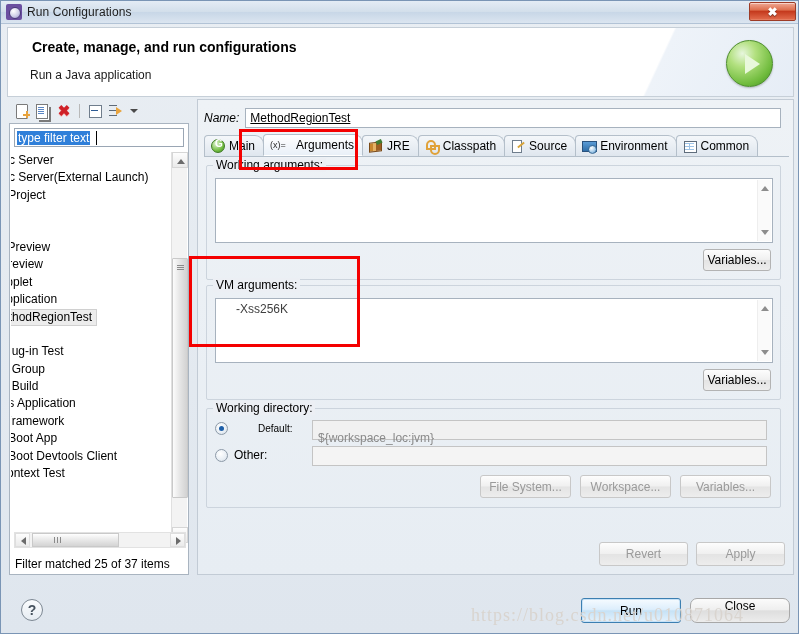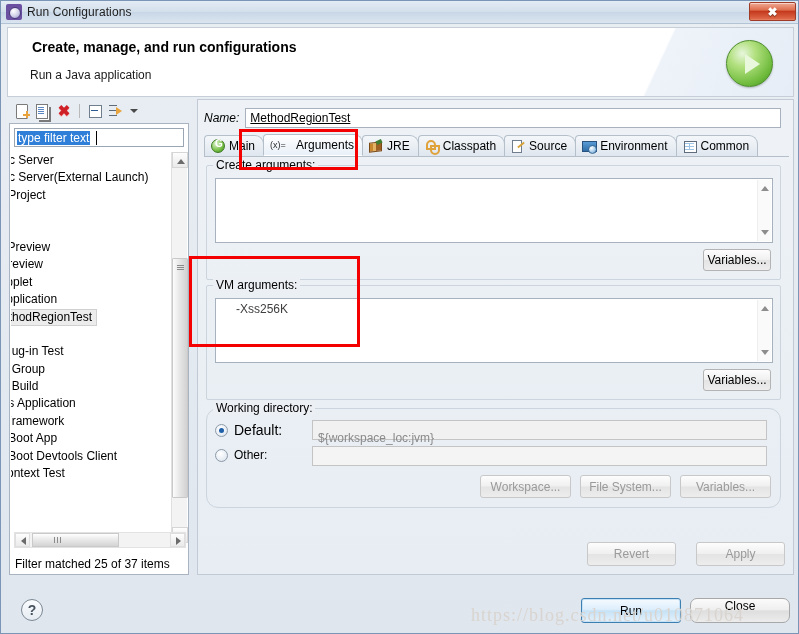--- a/index.html
+++ b/index.html
@@ -465,21 +465,21 @@
   }
   .wd-field {
     height: 20px; background: #f1f1f1; border: 1px solid #c4c4c4;
     font-size: 12px; color: #8a8a8a; line-height: 18px; padding: 8px 5px;
   }
   .wd-field.empty { background: #f4f4f4; }
 
   
   .revert-apply {
     position: absolute; right: 8px; bottom: 8px;
-    display: flex; gap: 20px;
+    display: flex; gap: 8px;
   }
   .dlg-buttons {
     position: absolute; right: 8px; bottom: 10px;
     display: flex; gap: 9px;
   }
   .btn-run {
     width: 100px; height: 25px;
     background: linear-gradient(to bottom,#f6fbff 0%,#ddeefc 45%,#c6e2f6 52%,#e4f2fd 100%);
     border: 1px solid #3c7fb1;
     border-radius: 3px;
@@ -674,21 +674,21 @@
           <span class="tabicon ti-env"></span>
           <span>Environment</span>
         </div>
         <div class="tab">
           <span class="tabicon ti-common"></span>
           <span>Common</span>
         </div>
       </div>
 
     <div class="group" style="left:8px; top:65px; width:575px; height:115px;">
-      <span class="group-legend">Create arguments:</span>
+      <span class="group-legend">Working arguments:</span>
       <div class="textarea-box" style="left:8px; top:12px; width:558px; height:65px;">
         <span class="ta-text"></span>
         <div class="ta-vscroll">
           <div class="ta-up"></div>
           <div class="ta-dn"></div>
         </div>
       </div>
       <div class="btn" style="position:absolute; right:9px; top:83px; width:68px; height:22px;">
         <span>Variables...</span>
       </div>
@@ -701,45 +701,45 @@
         <div class="ta-vscroll">
           <div class="ta-up"></div>
           <div class="ta-dn"></div>
         </div>
       </div>
       <div class="btn" style="position:absolute; right:9px; top:83px; width:68px; height:22px;">
         <span>Variables...</span>
       </div>
     </div>
 
-    <div class="group" style="left:8px; top:308px; width:575px; height:100px;border-radius:12px;">
+    <div class="group" style="left:8px; top:308px; width:575px; height:100px;">
       <span class="group-legend">Working directory:</span>
 
       <div style="position:absolute; left:8px; top:13px; display:flex; align-items:center; gap:6px;">
         <span class="radio on"></span>
-        <span style="font-size:14px;">Default:</span>
+        <span style="font-size:10px;margin-left:24px;">Default:</span>
       </div>
       <div class="wd-field" style="position:absolute; left:105px; top:11px; width:455px;">
         <span>${workspace_loc:jvm}</span>
       </div>
 
       <div style="position:absolute; left:8px; top:39px; display:flex; align-items:center; gap:6px;">
         <span class="radio"></span>
         <span style="font-size:12px;">Other:</span>
       </div>
       <div class="wd-field empty" style="position:absolute; left:105px; top:37px; width:455px;">
         <span></span>
       </div>
 
       <div style="position:absolute; right:9px; top:66px; display:flex; gap:9px;">
         <div class="btn disabled" style="width:91px; height:23px;">
+          <span>File System...</span>
+        </div>
+        <div class="btn disabled" style="width:91px; height:23px;">
           <span>Workspace...</span>
-        </div>
-        <div class="btn disabled" style="width:91px; height:23px;">
-          <span>File System...</span>
         </div>
         <div class="btn disabled" style="width:91px; height:23px;">
           <span>Variables...</span>
         </div>
       </div>
     </div>
 
     <div class="revert-apply">
       <div class="btn disabled" style="width:89px; height:24px;">
         <span>Revert</span>

